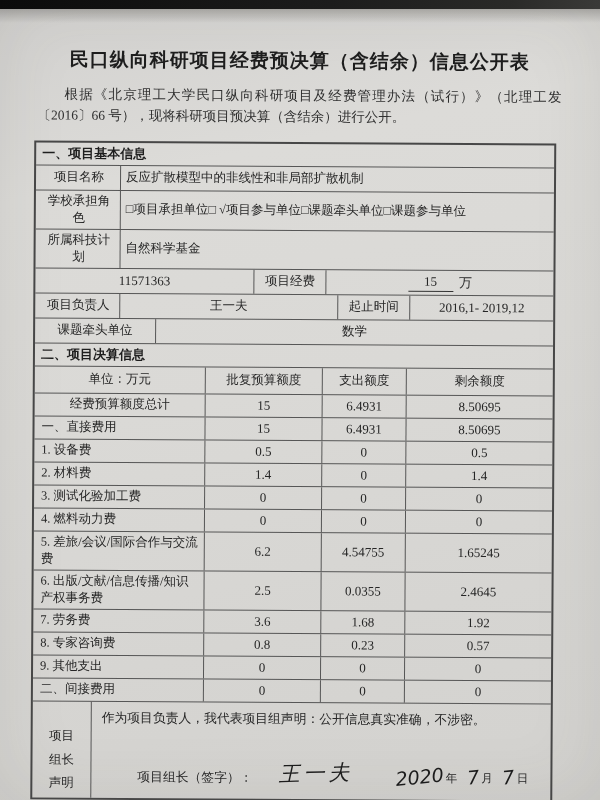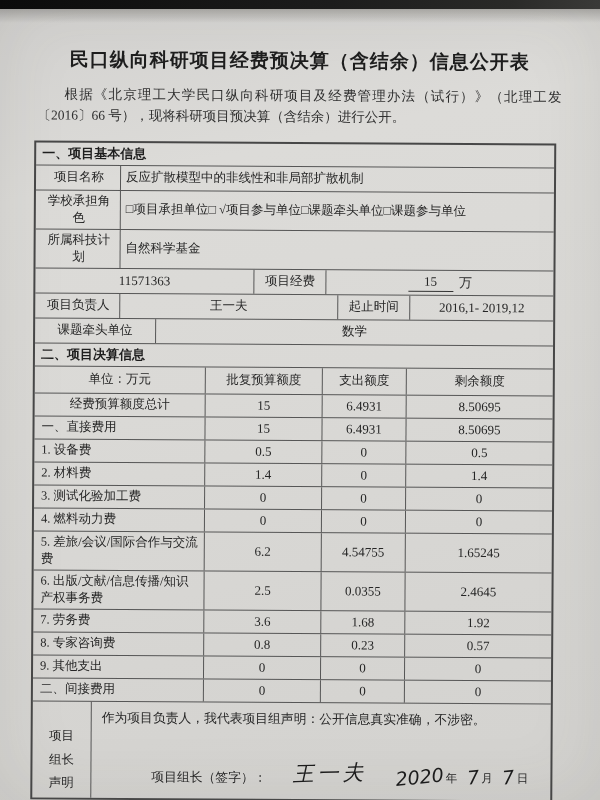--- a/index.html
+++ b/index.html
@@ -97,21 +97,21 @@
   .decl-body {
     flex: 1; border-left: 1px solid #565656;
     padding: 8px 8px 6px 10px;
     display: flex; flex-direction: column; justify-content: space-between;
   }
   .decl-statement { font-size: 12.8px; }
   .sign-line {
     display: flex; align-items: flex-end;
     margin: 14px 0 6px 0;
   }
-  .sign-label { margin-left: 50px; font-size: 12.8px; }
+  .sign-label { margin-left: 36px; font-size: 12.8px; }
   .signature {
     font-family: "DejaVu Sans", cursive;
     font-style: italic;
     font-size: 21px;
     color: #1c1c1c;
     margin-left: 26px;
     transform: rotate(-2deg);
     letter-spacing: 4px;
   }
   .date-group { margin-left: auto; margin-right: 4px; display: flex; align-items: flex-end; }

